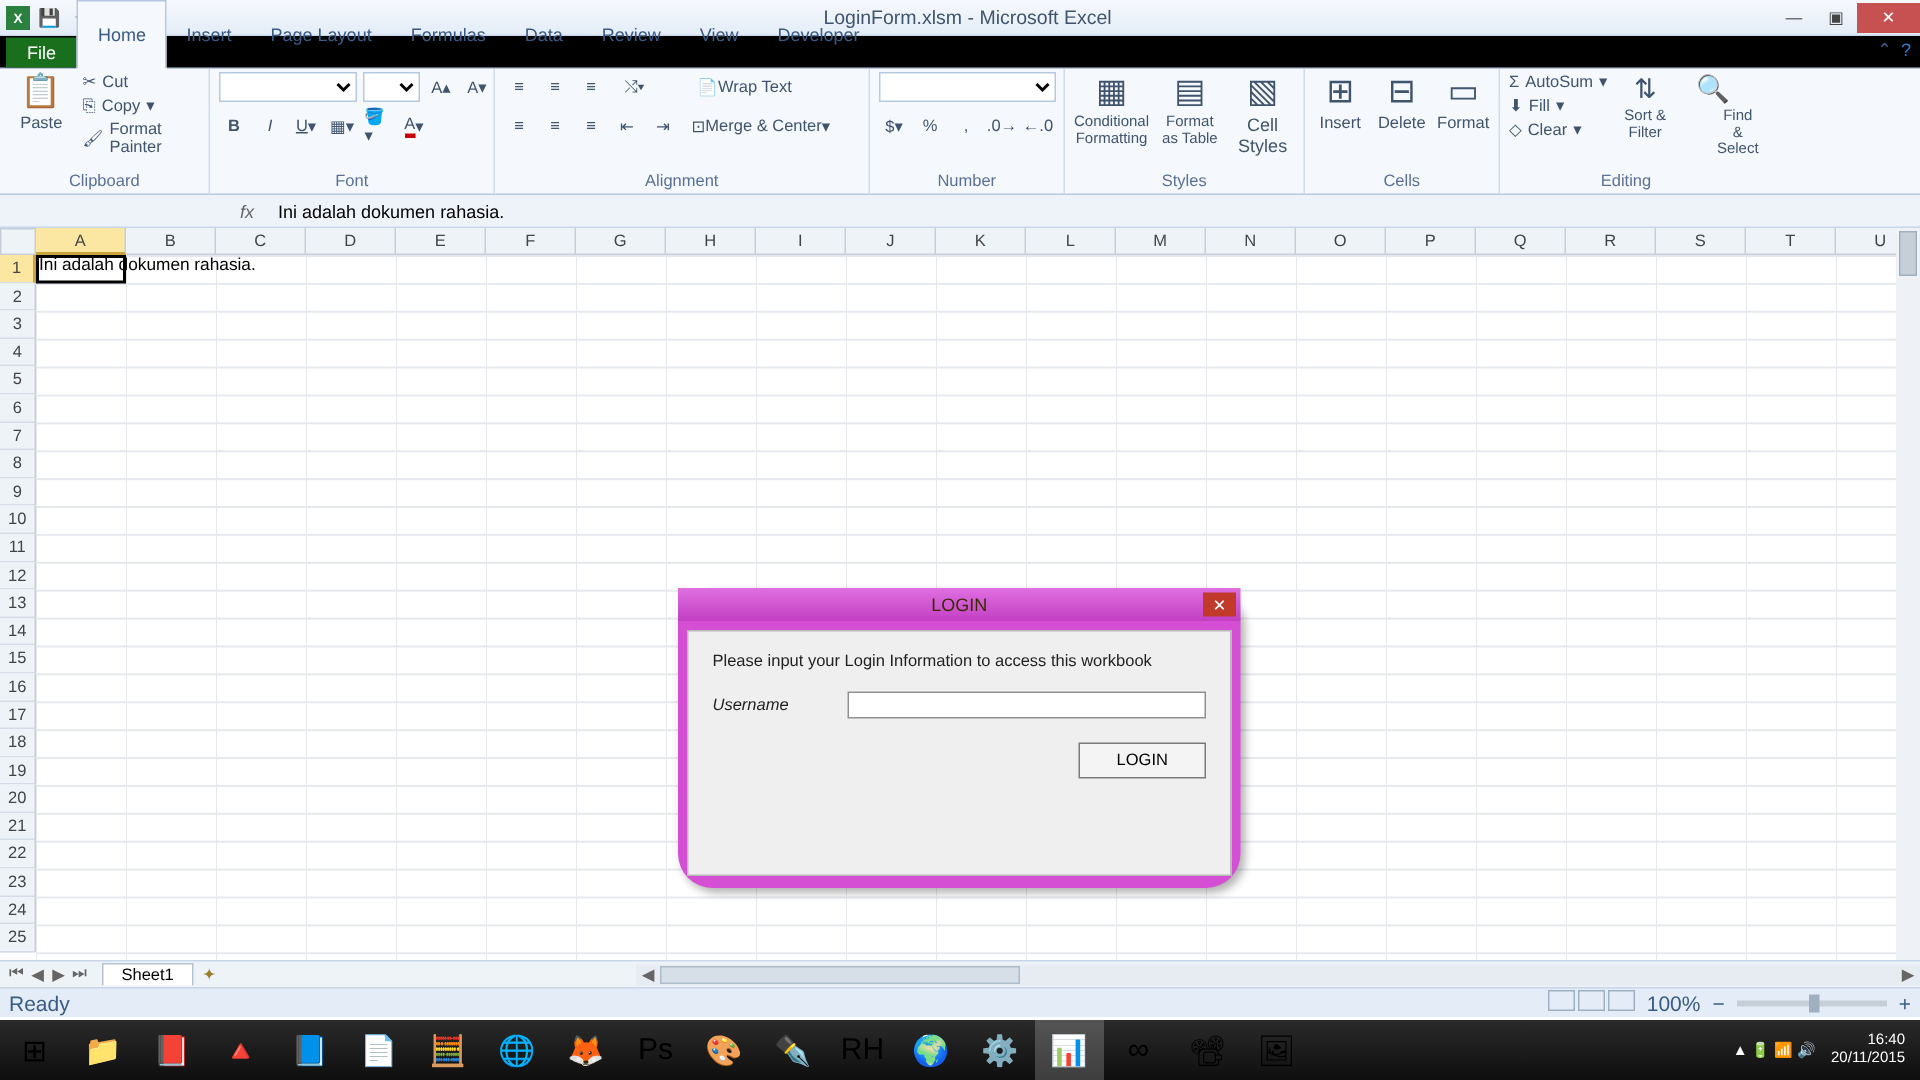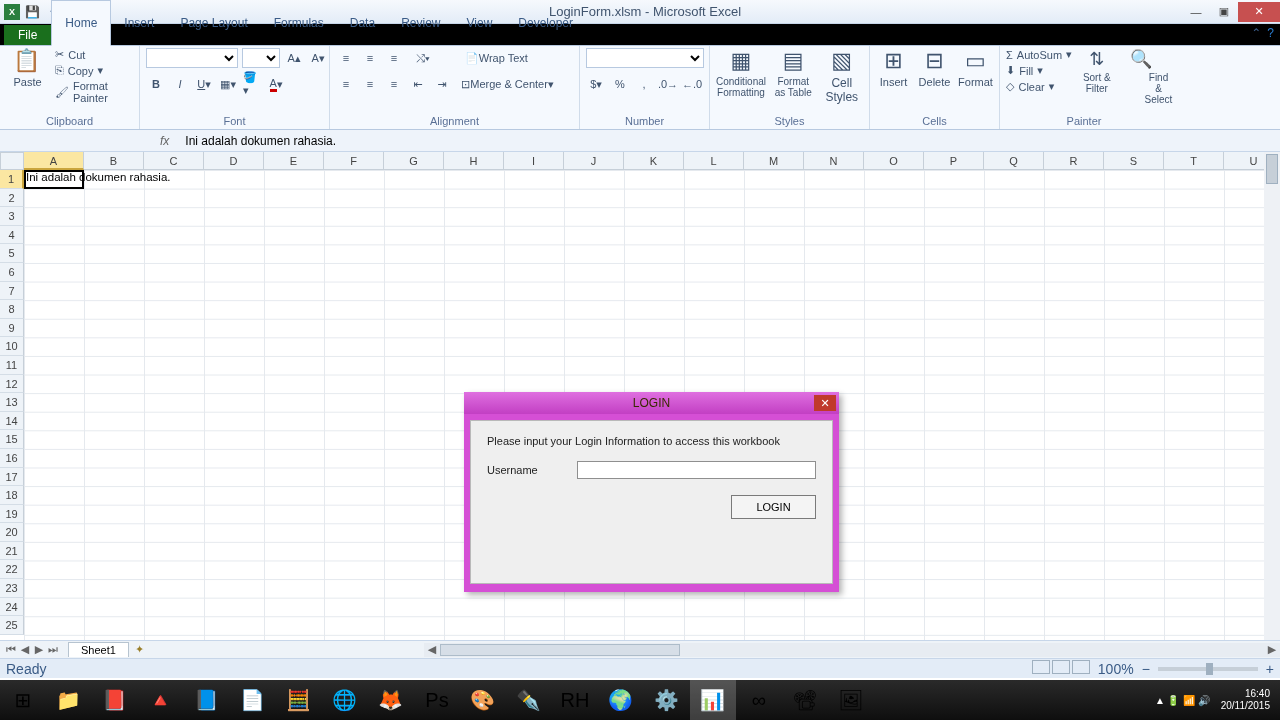--- a/index.html
+++ b/index.html
@@ -52,26 +52,26 @@
 .rowhdrs div { height:18.6px; border-right:1px solid #c6cfd8; border-bottom:1px solid #d4dde6; background:#eef3f8; text-align:center; font-size:11px; color:#444; line-height:18px; }
 .rowhdrs div.sel { background:#fbe7a2; border-right:2px solid #caa53d; }
 .cells { position:absolute; left:24px; top:18px; right:0; bottom:0; }
 .cells .gridbg { position:absolute; inset:0; background-image:linear-gradient(#e5e9ee 1px,transparent 1px),linear-gradient(90deg,#e5e9ee 1px,transparent 1px); background-size:60px 18.6px; }
 .activecell { position:absolute; left:0; top:0; width:60px; height:18.6px; border:2px solid #000; box-sizing:border-box; }
 .a1text { position:absolute; left:2px; top:1px; font-size:11.5px; white-space:nowrap; color:#000; }
 .vscroll { position:absolute; right:0; top:0; width:16px; height:100%; background:#eef1f5; }
 .vscroll .thumb { position:absolute; right:2px; top:2px; width:12px; height:30px; background:#c6cfd8; border:1px solid #9fb0c0; }
 
 
-.dlg { position:absolute; left:464px; top:240px; width:375px; height:200px; background:#d54fd5; box-shadow:3px 3px 6px rgba(0,0,0,.3); }
+.dlg { position:absolute; left:452px; top:240px; width:375px; height:200px; background:#d54fd5; box-shadow:3px 3px 6px rgba(0,0,0,.3);border-radius:23px; }
 .dlg .tbar { height:22px; display:flex; align-items:center; justify-content:center; background:linear-gradient(#df6fe0,#c23fc3); color:#3a2a00; font-size:12px; position:relative; }
 .dlg .tbar .x { position:absolute; right:3px; top:3px; width:22px; height:16px; background:#c0392b; color:#fff; display:flex; align-items:center; justify-content:center; font-size:11px; }
 .dlg .body { margin:6px; background:#efefef; border:1px solid #b9b9b9; height:164px; padding:14px 16px; font-size:11px; color:#222; }
 .dlg .row { display:flex; align-items:center; margin-top:14px; }
-.dlg .row label { width:90px; }
+.dlg .row label { width:90px;font-style:italic; }
 .dlg .row input { flex:1; height:18px; border:1px solid #8f8f8f; background:#fff; }
 .dlg .btn { float:right; margin-top:16px; width:85px; height:24px; border:1px solid #7a7a7a; background:#f4f4f4; font-size:11px; }
 
 
 .sheetrow { height:18px; background:#eef3f8; display:flex; align-items:center; font-size:11px; border-top:1px solid #c7d6e9; }
 .sheetrow .navs { display:flex; gap:0; padding:0 4px; }
 .sheetrow .navs div { width:14px; text-align:center; color:#666; }
 .sheetrow .tab { padding:1px 12px; background:#fff; border:1px solid #b7c4d0; border-bottom:none; margin-left:4px; }
 .sheetrow .new { margin-left:6px; color:#9a7f2a; }
 .sheetrow .scroll { flex:1; margin-left:280px; height:14px; background:#e7ecf2; display:flex; }
@@ -259,21 +259,21 @@
           <div class="ic" style="font-size:18px;">⇅</div>
           <div style="font-size:10px;text-align:center;">Sort &amp;
 Filter</div>
         </div>
       <div class="big" style="width:40px;">
           <div class="ic" style="font-size:18px;">🔍</div>
           <div style="font-size:10px;text-align:center;margin-left:33px;">Find &amp;
 Select</div>
         </div>
     </div>
-    <div class="lbl">Painter</div>
+    <div class="lbl">Editing</div>
   </div>
 </div>
 
 <div class="fbar">
   <div class="namebox"><input value="A1" style=""> ▾</div>
   <div class="fx">fx</div>
   <input class="formula" value="Ini adalah dokumen rahasia." style="">
 </div>
 
 <div class="gridwrap">

